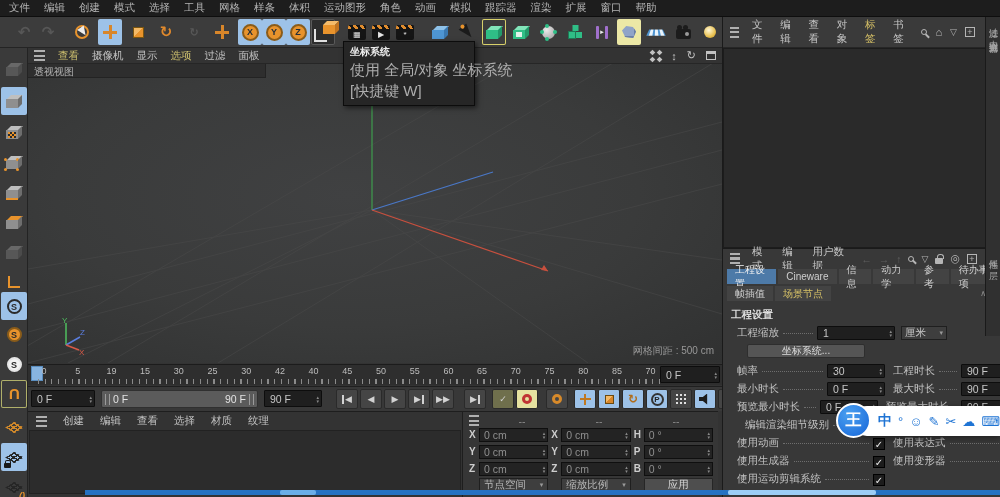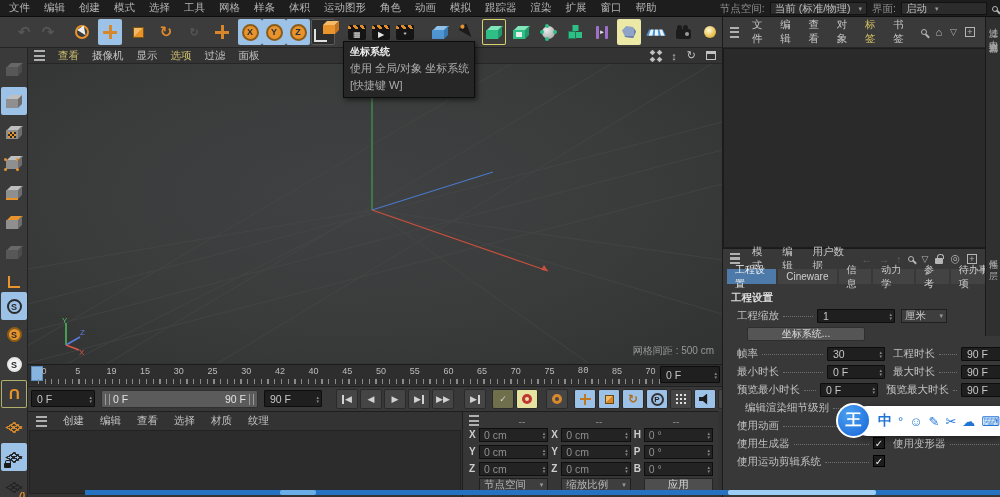--- a/index.html
+++ b/index.html
@@ -66,21 +66,21 @@
   .chr s{color:#ececec;font-size:7px;text-decoration:none}
   .vol{width:14px;height:12px;background:#8fa3c8;clip-path:polygon(30% 0,78% 8%,100% 45%,80% 100%,22% 92%,0 38%);box-shadow:inset -2px -2px 0 #6a7ea6}
   .floor{width:16px;height:10px;background:repeating-linear-gradient(90deg,#4e95d2 0 2px,#eaf4fc 2px 5px),repeating-linear-gradient(0deg,#4e95d2 0 2px,#eaf4fc 2px 5px);transform:perspective(22px) rotateX(52deg)}
   .cam{width:15px;height:10px;background:#1c1c1c;border-radius:2px;position:relative;margin-top:4px}
   .cam::before{content:"";position:absolute;top:-4px;left:1px;width:5px;height:5px;border-radius:50%;background:#1c1c1c;box-shadow:6px 0 0 #1c1c1c}
   .cam::after{content:"";position:absolute;right:2px;top:3px;width:4px;height:4px;border-radius:50%;background:#9a9a9a}
   .lit{width:12px;height:12px;border-radius:50%;background:radial-gradient(circle at 40% 35%,#fff8d8,#e8c050 60%,#b88a20)}
   
   #tooltip{left:343px;top:41px;width:132px;background:#262626;border:1px solid #0c0c0c;box-shadow:2px 2px 5px rgba(0,0,0,.55);padding:3px 6px 4px;z-index:40}
   #tooltip .tt1{color:#ececec;font-weight:bold;font-size:10px}
-  #tooltip .tt2,#tooltip .tt3{color:#adadad;font-size:11px;margin-top:2px;white-space:nowrap}
+  #tooltip .tt2,#tooltip .tt3{color:#adadad;font-size:15px;margin-top:2px;white-space:nowrap}
   
   #leftbar{left:0;top:48px;width:28px;height:449px;background:#3a3a3a;border-right:1px solid #232323}
   .lb{position:absolute;left:1px;width:26px;height:28px;border-radius:2px;display:flex;align-items:center;justify-content:center}
   .lb.on{background:#9dc2e8}
   .lb.frame{box-shadow:inset 0 0 0 1px #b0b06a}
   .lb.dim{opacity:.35}
   .ovl{position:absolute}
   .chkface{width:8px;height:6px;background:repeating-conic-gradient(#2a2a2a 0 25%,#e8932c 0 50%) 0 0/4px 4px}
   .scir{width:15px;height:15px;border-radius:50%;border:2px solid var(--c);background:var(--b,transparent);color:var(--c2);font-weight:bold;font-size:9px;line-height:12px;text-align:center}
   .magn{color:#e8932c;font-size:15px;font-weight:bold;transform:rotate(180deg);line-height:14px}
@@ -159,21 +159,21 @@
   #attricons .dimmed{color:#5f5f5f}
   #objrow{height:17px;display:flex;align-items:center;gap:6px;padding:0 8px;color:#dedede}
   .pageic{width:11px;height:13px;background:#e8e8e8;border-radius:1px;position:relative}
   .pageic::after{content:"";position:absolute;left:2px;bottom:2px;width:7px;height:7px;border-radius:50%;background:#e0730f}
   #tabs1,#tabs2{display:flex;gap:2px;padding:1px 0 1px 4px;align-items:center}
   .tab{height:15px;background:#434343;color:#cfcfcf;display:flex;align-items:center;padding:0 8px;font-size:10px}
   .tab.sel{background:#4d7aa8;color:#f0f0f0}
   .tab.acc{color:#d6c066}
   #attrsec{padding:6px 0 2px 8px;font-weight:bold;color:#dedede}
   .arow{display:flex;align-items:center;height:18px;padding-left:14px;width:310px}
-  .acell{display:flex;align-items:flex-start}
+  .acell{display:flex;align-items:flex-end}
   .acell.c1{width:148px}
   .acell.c2{flex:1;margin-left:8px}
   .albl{color:#c2c2c2;white-space:nowrap}
   .lead{flex:1;border-bottom:1px dotted #6e6e6e;margin:0 4px;height:1px;align-self:center;min-width:4px}
   .abox{width:58px}
   .c2 .abox{width:72px}
   .abox .spinbox{height:14px;width:100%}
   .chk{width:12px;height:12px;background:#1c1c1c;border:1px solid #000;color:#ececec;font-size:10px;line-height:11px;text-align:center;flex:0 0 auto}
   #scalebtn{margin:2px 0 4px 24px;width:118px;height:14px;background:#555;border:1px solid #2e2e2e;border-radius:2px;color:#dcdcdc;display:flex;align-items:center;justify-content:center;font-size:10px}
   .unitbox{width:46px;height:14px;background:#3e3e3e;border:1px solid #1f1f1f;display:flex;align-items:center;justify-content:space-between;padding:0 3px;color:#c6c6c6;margin-left:6px}
@@ -209,33 +209,20 @@
         <span>运动图形</span>
         <span>角色</span>
         <span>动画</span>
         <span>模拟</span>
         <span>跟踪器</span>
         <span>渲染</span>
         <span>扩展</span>
         <span>窗口</span>
         <span>帮助</span>
       </div>
-    <div id="topright">
-      <span class="ddlbl">节点空间:</span>
-      <div class="ddbox">
-        <span>当前 (标准/物理)</span>
-          <span class="caret">▾</span>
-      </div>
-      <span class="ddlbl">界面:</span>
-      <div class="ddbox" style="width:86px">
-        <span>启动</span>
-          <span class="caret">▾</span>
-      </div>
-      <span class="mag"></span>
-    </div>
   </div>
 
   <div id="toolbar" class="abs">
     <div class="tb dim" style="left:12px">
         <span class="uglyph">↶</span>
       </div>
     <div class="tb dim" style="left:36px">
         <span class="uglyph">↷</span>
       </div>
     <div class="tb" style="left:70px">
@@ -435,20 +422,21 @@
           <line x1="344" y1="146" x2="40" y2="299"></line>
           <line x1="344" y1="146" x2="0" y2="205"></line>
         </g>
         <g stroke-width="1.2">
           <line x1="344" y1="146" x2="344" y2="16" stroke="#3f9d4d"></line>
           <line x1="344" y1="146" x2="465" y2="108" stroke="#4a78c8"></line>
           <line x1="344" y1="146" x2="520" y2="207" stroke="#c8503e"></line>
           <path d="M520 207 l-7 -1 l3 -5 z" fill="#c8503e" stroke="none"></path>
         </g>
       </svg>
+      <div id="vplabel">透视视图</div>
       <div id="gridspacing">网格间距 : 500 cm</div>
       <svg id="axisgizmo" width="34" height="38">
         <line x1="14" y1="28" x2="14" y2="6" stroke="#4fbf5f" stroke-width="1.5"></line>
         <line x1="14" y1="28" x2="28" y2="20" stroke="#5a7ee0" stroke-width="1.5"></line>
         <line x1="14" y1="28" x2="27" y2="33" stroke="#d85a48" stroke-width="1.5"></line>
         <text x="10" y="6" fill="#4fbf5f" font-size="8" id="gizmo-y">Y</text>
         <text x="28" y="18" fill="#5a7ee0" font-size="8" id="gizmo-z">Z</text>
         <text x="27" y="38" fill="#d85a48" font-size="8" id="gizmo-x">X</text>
       </svg>
     </div>
@@ -466,21 +454,21 @@
         <span class="tick" style="left: 218.2px;">30</span>
         <span class="tick" style="left: 251.9px;">42</span>
         <span class="tick" style="left: 285.6px;">40</span>
         <span class="tick" style="left: 319.3px;">45</span>
         <span class="tick" style="left: 353px;">50</span>
         <span class="tick" style="left: 386.7px;">55</span>
         <span class="tick" style="left: 420.4px;">60</span>
         <span class="tick" style="left: 454.1px;">65</span>
         <span class="tick" style="left: 487.8px;">70</span>
         <span class="tick" style="left: 521.5px;">75</span>
-        <span class="tick" style="left: 555.2px; font-family: Liberation Mono, monospace;">80</span>
+        <span class="tick" style="left: 555.2px;">80</span>
         <span class="tick" style="left: 588.9px;">85</span>
         <span class="tick" style="left: 622.6px;">70</span>
       </div>
     <div id="minors"></div>
     <div id="rframe" class="spinbox">
       <span>0 F</span>
       <span class="arrows">▴<br>▾</span>
     </div>
   </div>
 
@@ -681,20 +669,25 @@
       </span>
     </div>
     <div id="tabs1">
         <span class="tab sel">工程设置</span>
         <span class="tab">Cineware</span>
         <span class="tab">信息</span>
         <span class="tab">动力学</span>
         <span class="tab">参考</span>
         <span class="tab">待办事项</span>
       </div>
+    <div id="tabs2">
+        <span class="tab">帧插值</span>
+        <span class="tab acc">场景节点</span>
+        <span style="margin-left: auto; margin-right: 14px; color: rgb(143, 143, 143); font-size: 8px;">∧</span>
+      </div>
     <div id="attrsec">工程设置</div>
     <div class="arow">
       <div class="acell c1" style="width:210px">
         <span class="albl">工程缩放</span>
         <span class="lead"></span>
         <span class="abox" style="width:78px">
             <span class="spinbox">
               <span>1</span>
               <span class="arrows">▴<br>▾</span>
             </span>

